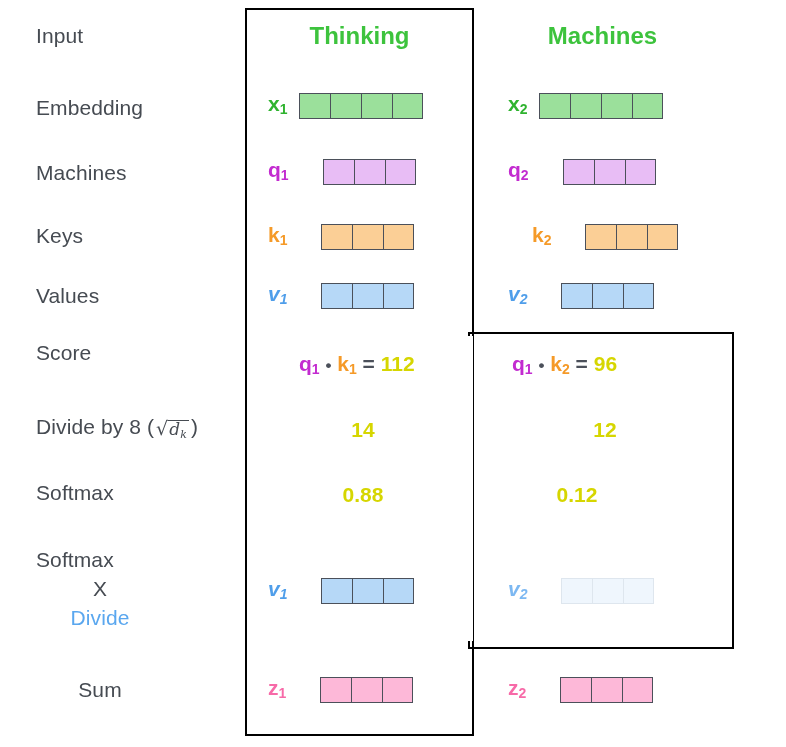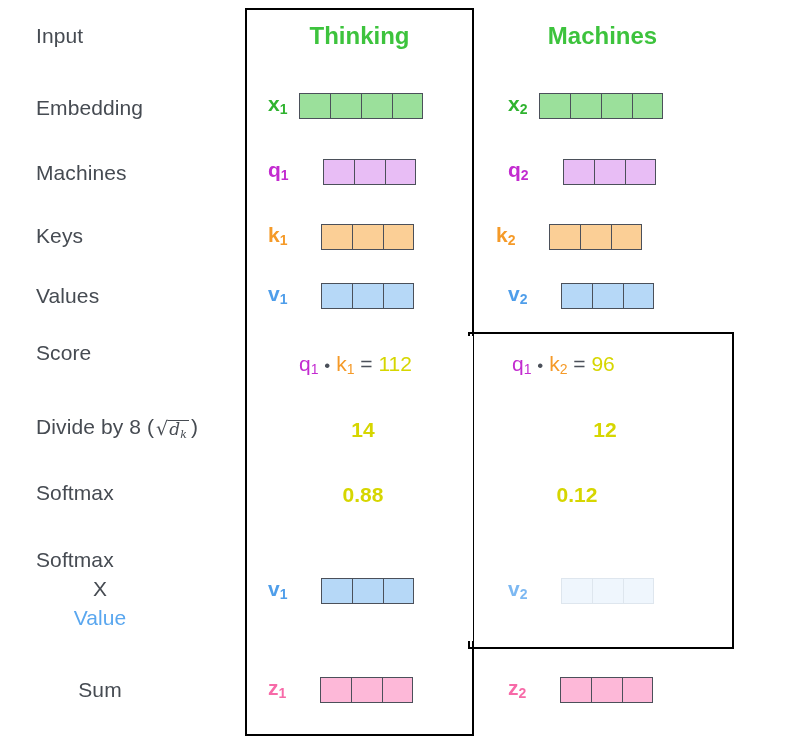--- a/index.html
+++ b/index.html
@@ -128,36 +128,36 @@
   }
   .cell:last-child { border-right-width: 1.5px; }
 
   
   .n-x { color: #2fb32f; }
   .c-x { background: #9be09b; }
   .n-q { color: #c32bd0; }
   .c-q { background: #e8bdf5; }
   .n-k { color: #f59a28; }
   .c-k { background: #fbcf96; }
-  .n-v { color: #4f9eea; }
+  .n-v { color: #4f9eea; font-style: italic; }
   .c-v { background: #b6d8f7; }
   .n-z { color: #f76aa8; }
   .c-z { background: #fdb8d8; }
 
   .faded .vec-name { color: #7cb8f2; }
   .faded .cell {
     background: #eff6fd;
     border-color: #dee6ee;
   }
 
   
   .formula {
     position: absolute;
     font-size: 21px;
-    font-weight: normal;
+    font-weight: bold;
     z-index: 4;
     white-space: nowrap;
     line-height: 1;
   }
   .formula .sub {
     font-size: 14px;
     vertical-align: -3px;
   }
   .tok-q { color: #c32bd0; }
   .tok-k { color: #f59a28; }
@@ -192,21 +192,21 @@
 <div class="row-label" style="top:341px">Score</div>
 
 <div class="row-label" style="top:415px">
   <span>Divide by 8 (</span><span class="sqrt-wrap"><span class="sqrt-sign">√</span><span class="radicand"><span>d</span><span class="sub">k</span></span></span><span>)</span>
 </div>
 
 <div class="row-label" style="top:481px">Softmax</div>
 
 <div class="row-label" style="top:548px">Softmax</div>
 <div class="row-label center" style="top:577px">X</div>
-<div class="row-label center val-accent" style="top:606px">Value</div>
+<div class="row-label center val-accent" style="top:606px">Divide</div>
 
 <div class="row-label center" style="top:678px">Sum</div>
 
 <div class="vec-row" style="left:268px; top:93px">
   <span class="vec-name n-x"><span>x</span><span class="sub">1</span></span>
   <span class="vec-cells">
     <span class="cell c-x"></span>
     <span class="cell c-x"></span>
     <span class="cell c-x"></span>
     <span class="cell c-x"></span>
@@ -243,21 +243,21 @@
 
 <div class="vec-row" style="left:268px; top:224px">
   <span class="vec-name n-k"><span>k</span><span class="sub">1</span></span>
   <span class="vec-cells" style="margin-left:22px">
     <span class="cell c-k"></span>
     <span class="cell c-k"></span>
     <span class="cell c-k"></span>
   </span>
 </div>
 
-<div class="vec-row" style="left:496px; top:224px">
+<div class="vec-row" style="left:532px; top:224px">
   <span class="vec-name n-k"><span>k</span><span class="sub">2</span></span>
   <span class="vec-cells" style="margin-left:22px">
     <span class="cell c-k"></span>
     <span class="cell c-k"></span>
     <span class="cell c-k"></span>
   </span>
 </div>
 
 <div class="vec-row" style="left:268px; top:283px">
   <span class="vec-name n-v"><span>v</span><span class="sub">1</span></span>

